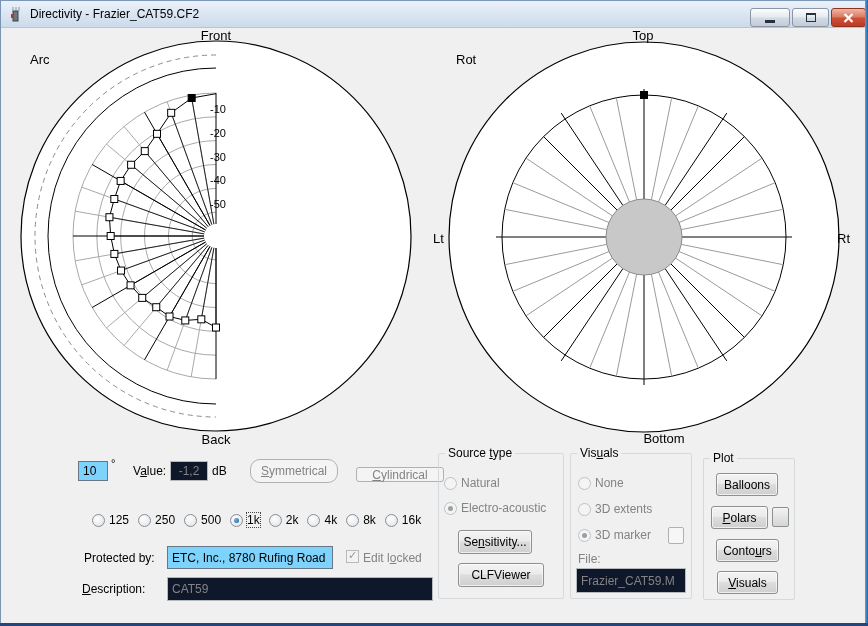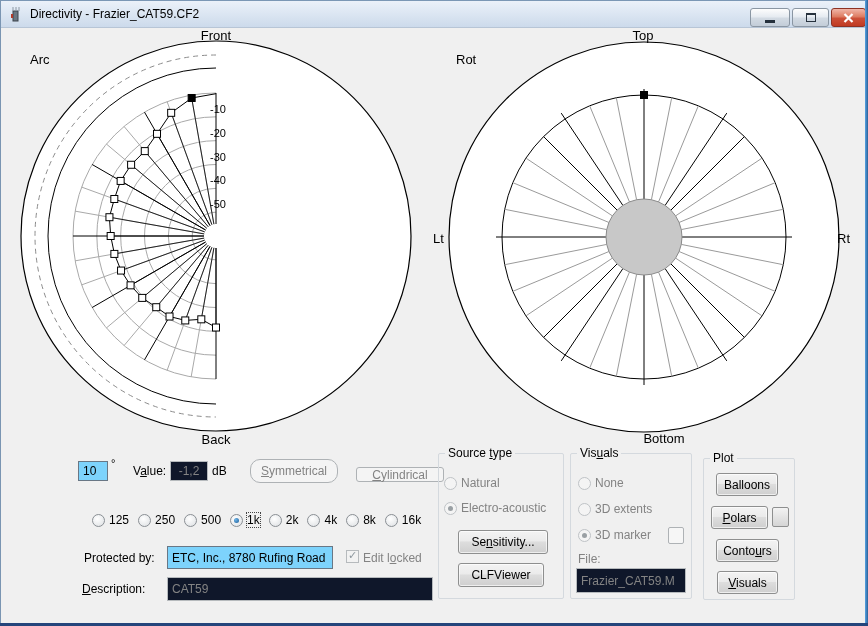--- a/index.html
+++ b/index.html
@@ -272,21 +272,21 @@
           <span class="rc rc-dis"></span>
           <span class="rt">Natural</span>
         </label>
         <label class="radio-item dis">
           <span class="rc rc-dis">
             <span class="dot dot-dis"></span>
           </span>
           <span class="rt">Electro-acoustic</span>
         </label>
       </div>
-    <button class="btn" style="left:458px;top:502px;width:90px;height:24px;text-align:center;">Se<u>n</u>sitivity...</button>
+    <button class="btn" style="left:458px;top:502px;width:74px;height:24px;text-align:center;">Se<u>n</u>sitivity...</button>
     <button class="btn" style="left:458px;top:535px;width:86px;height:24px;">CLFViewer</button>
 
     <div class="grp" style="left:570px;top:425px;width:122px;height:146px;">
       <span class="grp-t">Vis<u>u</u>als</span>
     </div>
     <div id="visuals-radios" class="vcol">
         <label class="radio-item dis">
           <span class="rc rc-dis"></span>
           <span class="rt">None</span>
         </label>

